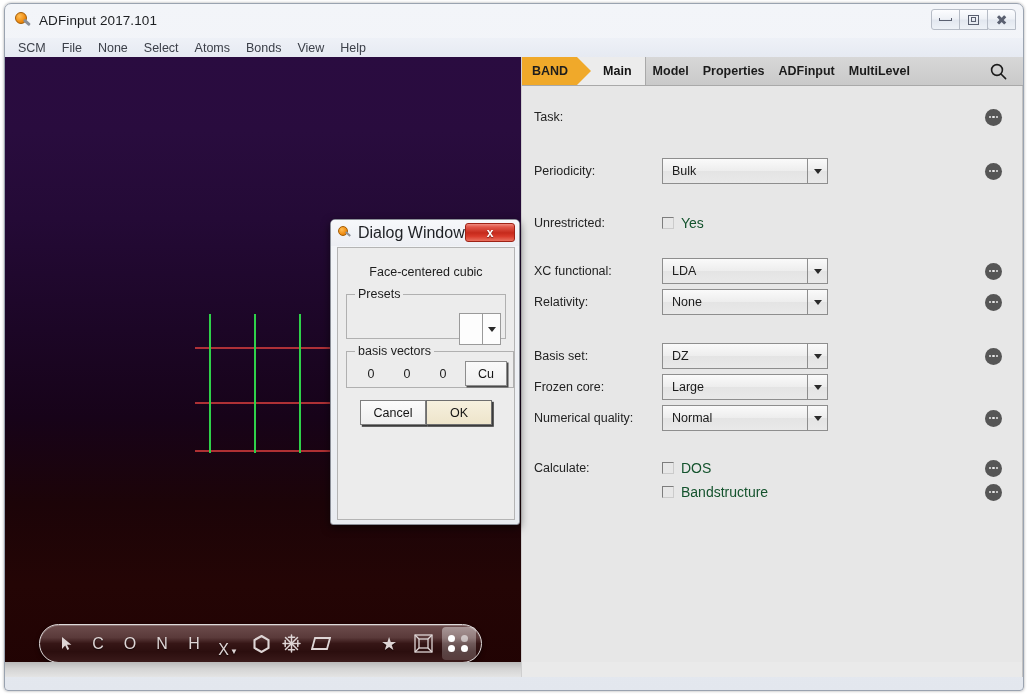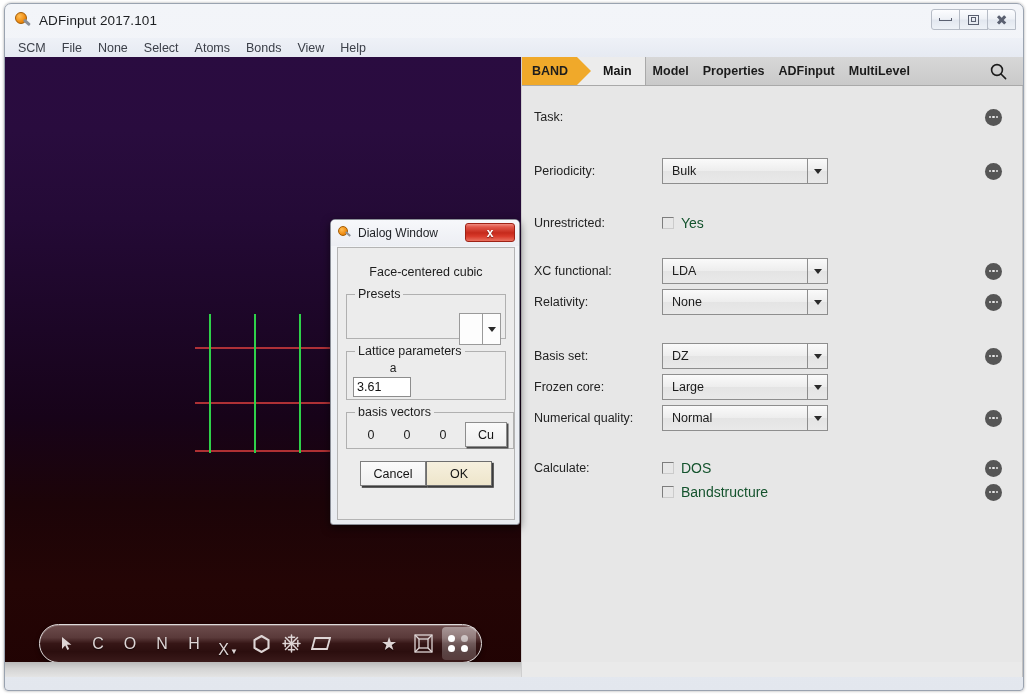--- a/index.html
+++ b/index.html
@@ -290,21 +290,21 @@
     position: absolute; left: 0; top: 0;
     width: 10px; height: 10px; border-radius: 50%;
     background: radial-gradient(circle at 35% 32%, #ffbe55 0%, #f08c12 60%, #c96f05 100%);
     border: 1px solid #a35c04;
   }
   #dlg-icon .handle {
     position: absolute; left: 7px; top: 7px;
     width: 6px; height: 2px; background: #8a8f99;
     transform: rotate(42deg);
   }
-  #dlg-title { font-size: 12px; color: #1e2024; }
+  #dlg-title { font-size: 16px; color: #1e2024; }
   #dlg-close {
     position: absolute; right: 4px; top: 3px;
     width: 50px; height: 19px;
     border-radius: 3px;
     background: linear-gradient(to bottom,#f08a7e 0%,#e05548 18%,#c62a1c 52%,#d8392a 72%,#e9705f 100%);
     border: 1px solid #9d2216;
     display: flex; align-items: center; justify-content: center;
     color: #ffffff; font-size: 12px; font-weight: bold;
     text-shadow: 0 1px 1px rgba(0,0,0,.45);
   }
@@ -665,25 +665,20 @@
       <fieldset class="grp" id="presets-grp">
         <legend>Presets</legend>
         <div id="presets-combo">
           <div class="pval"></div>
           <div class="parrow">
               <i></i>
             </div>
         </div>
       </fieldset>
 
-      <fieldset class="grp" id="lattice-grp">
-        <legend>Lattice parameters</legend>
-        <div id="lat-a-label">a</div>
-        <div id="lat-a-input">3.61</div>
-      </fieldset>
 
       <fieldset class="grp" id="basis-grp">
         <legend>basis vectors</legend>
         <div id="basis-row">
           <div class="bv">0</div>
           <div class="bv">0</div>
           <div class="bv">0</div>
           <div id="basis-elem-btn">Cu</div>
         </div>
       </fieldset>

